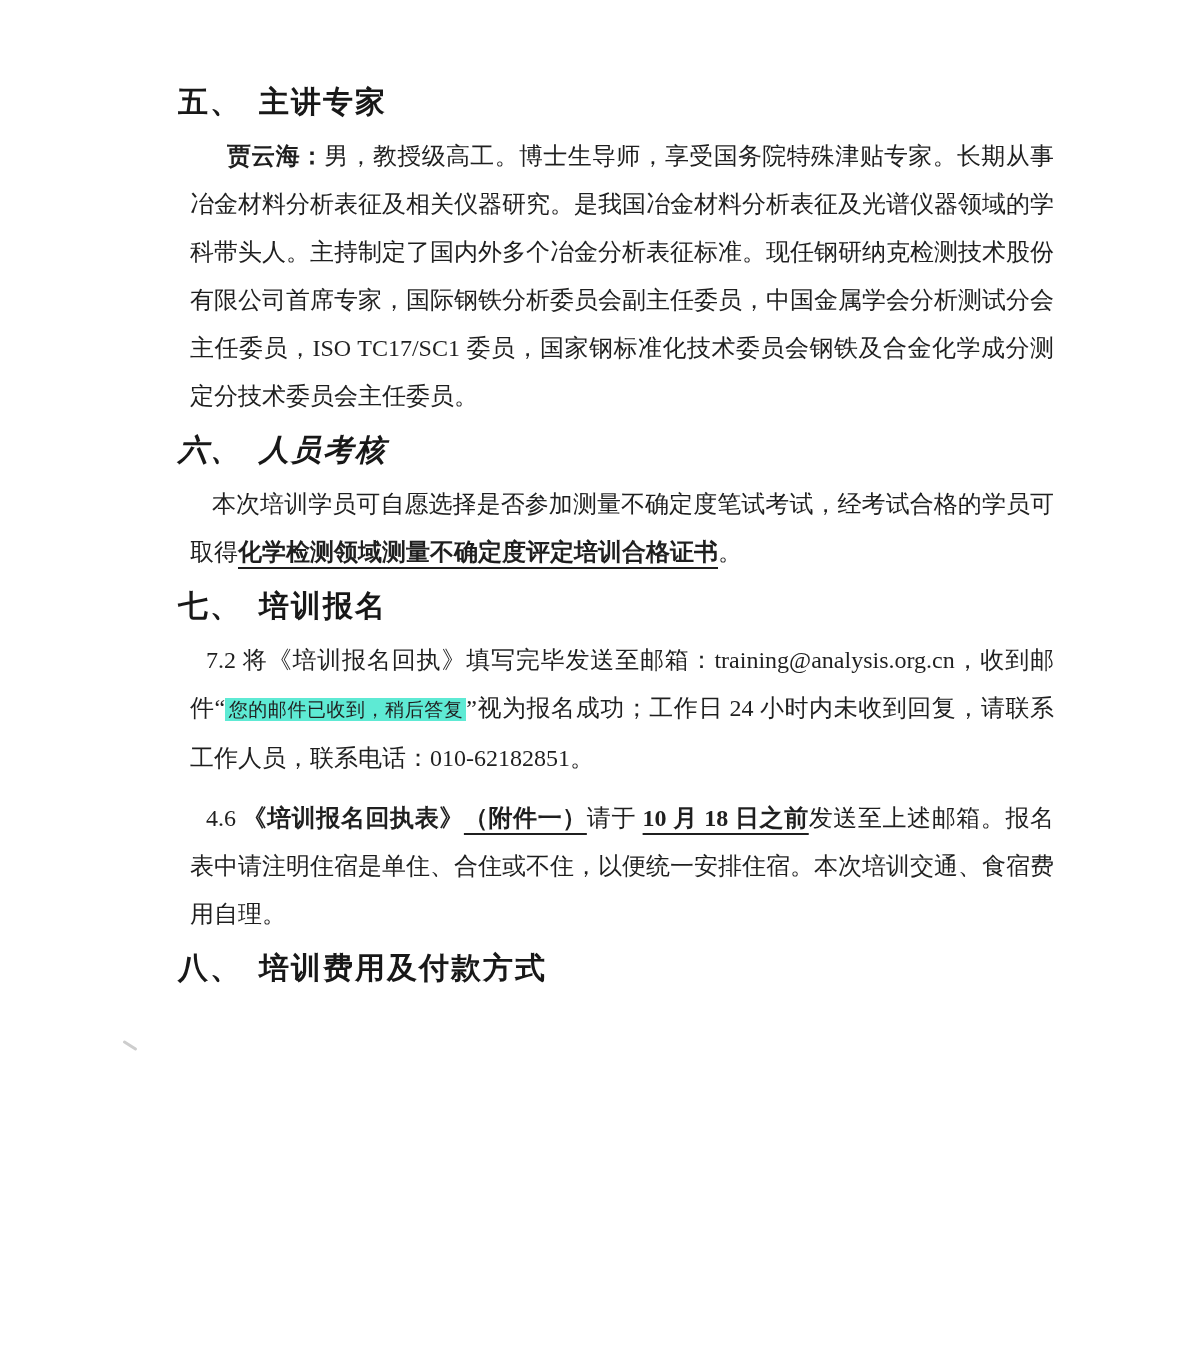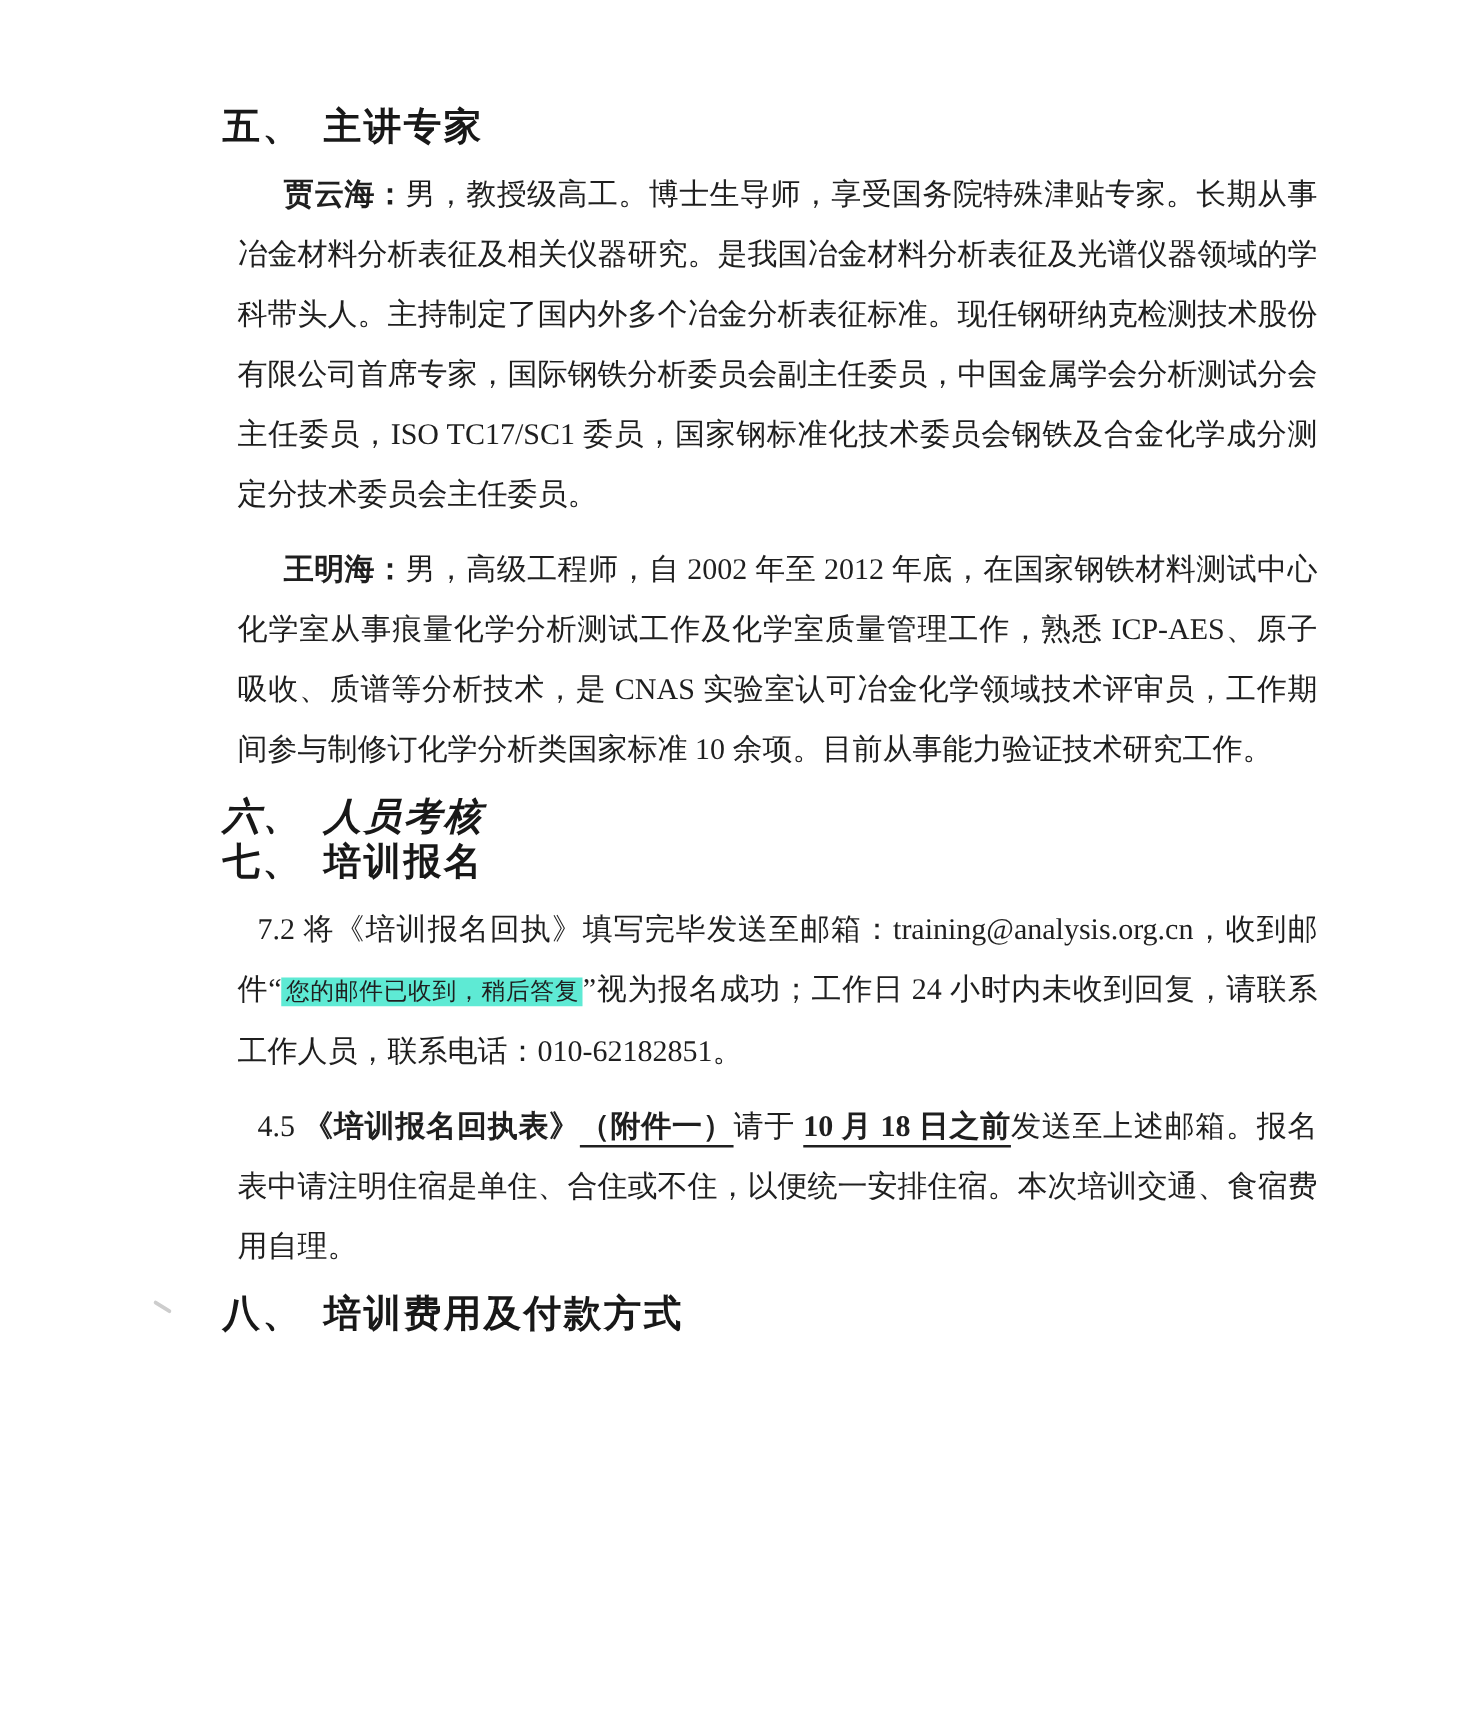--- a/index.html
+++ b/index.html
@@ -72,28 +72,28 @@
 </style>
 </head>
 <body>
 
 <div class="page">
 
   <h2 class="heading h-five">五、 主讲专家</h2>
 
   <p class="body p-jia"><span class="b">贾云海：</span><span>男，教授级高工。博士生导师，享受国务院特殊津贴专家。长期从事冶金材料分析表征及相关仪器研究。是我国冶金材料分析表征及光谱仪器领域的学科带头人。主持制定了国内外多个冶金分析表征标准。现任钢研纳克检测技术股份有限公司首席专家，国际钢铁分析委员会副主任委员，中国金属学会分析测试分会主任委员，ISO TC17/SC1 委员，国家钢标准化技术委员会钢铁及合金化学成分测定分技术委员会主任委员。</span></p>
 
-  <p class="body p-wang"><span class="b">王明海：</span><span>男，高级工程师，自 2002 年至 2012 年底，在国家钢铁材料测试中心化学室从事痕量化学分析测试工作及化学室质量管理工作，熟悉 ICP-AES、原子吸收、质谱等分析技术，是 CNAS 实验室认可冶金化学领域技术评审员，工作期间参与制修订化学分析类国家标准 10 余项。目前从事能力验证技术研究工作。</span></p>
 
   <h2 class="heading h-six">六、 人员考核</h2>
 
+  <p class="body p-six"><span>本次培训学员可自愿选择是否参加测量不确定度笔试考试，经考试合格的学员可取得</span><span class="b u">化学检测领域测量不确定度评定培训合格证书</span><span>。</span></p>
 
   <h2 class="heading h-seven">七、 培训报名</h2>
 
 
   <p class="body p-72"><span>7.2 将《培训报名回执》填写完毕发送至邮箱：training@analysis.org.cn，收到邮件“</span><span class="hl">您的邮件已收到，稍后答复</span><span>”视为报名成功；工作日 24 小时内未收到回复，请联系工作人员，联系电话：010-62182851。</span></p>
 
-  <p class="body p-73"><span>4.5 </span><span class="b">《培训报名回执表》</span><span class="b u">（附件一）</span><span>请于 </span><span class="b u">10 月 18 日之前</span><span>发送至上述邮箱。报名表中请注明住宿是单住、合住或不住，以便统一安排住宿。本次培训交通、食宿费用自理。</span></p>
+  <p class="body p-73"><span>4.6 </span><span class="b">《培训报名回执表》</span><span class="b u">（附件一）</span><span>请于 </span><span class="b u">10 月 18 日之前</span><span>发送至上述邮箱。报名表中请注明住宿是单住、合住或不住，以便统一安排住宿。本次培训交通、食宿费用自理。</span></p>
 
   <h2 class="heading h-eight">八、 培训费用及付款方式</h2>
 
   <div class="artifact"></div>
 </div>
 
 </body></html>

